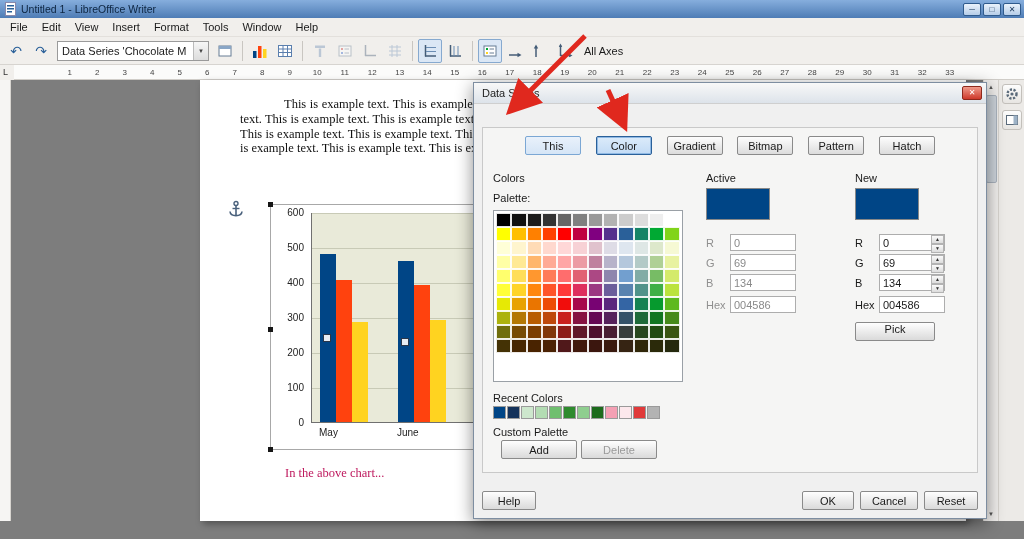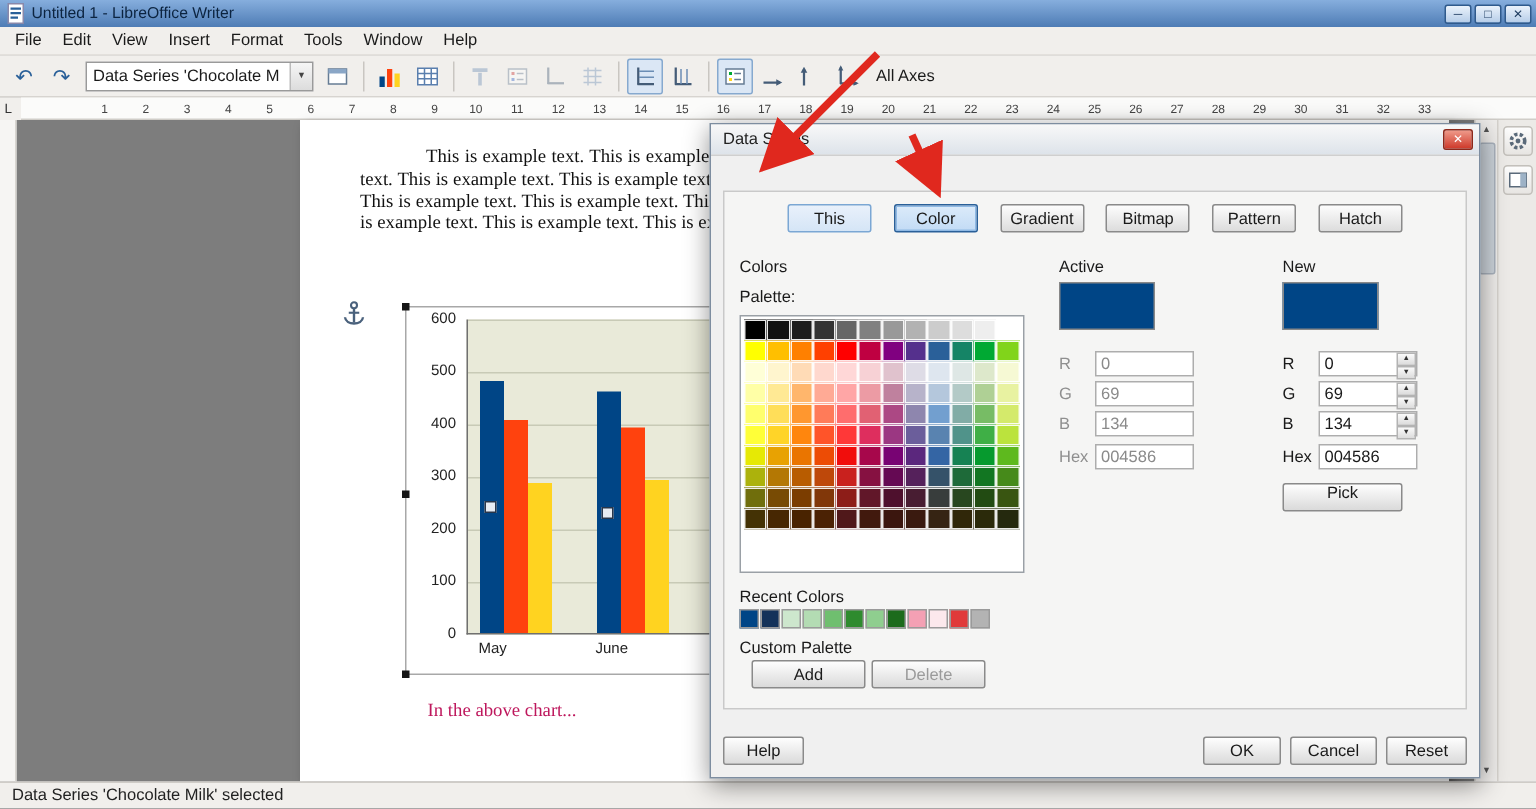--- a/index.html
+++ b/index.html
@@ -614,16 +614,13 @@
   <svg class="annotations" width="1024" height="539" viewBox="0 0 1024 539">
     <defs>
       <marker id="anno-marker" markerWidth="7" markerHeight="7" refX="5" refY="3.5" orient="auto">
         <polygon id="anno-head" points="0 0, 7 3.5, 0 7" fill="#e0281e"></polygon>
       </marker>
     </defs>
     <line class="anno-line" x1="585" y1="36" x2="513" y2="108" stroke="#e0281e" stroke-width="5" marker-end="url(#anno-marker)"></line>
     <line class="anno-line" x1="608" y1="90" x2="623" y2="123" stroke="#e0281e" stroke-width="5" marker-end="url(#anno-marker)"></line>
   </svg>
 
-  <div class="statusbar">
-    <span>Data Series 'Chocolate Milk' selected</span>
-  </div>
 </div>
 
 </body></html>

